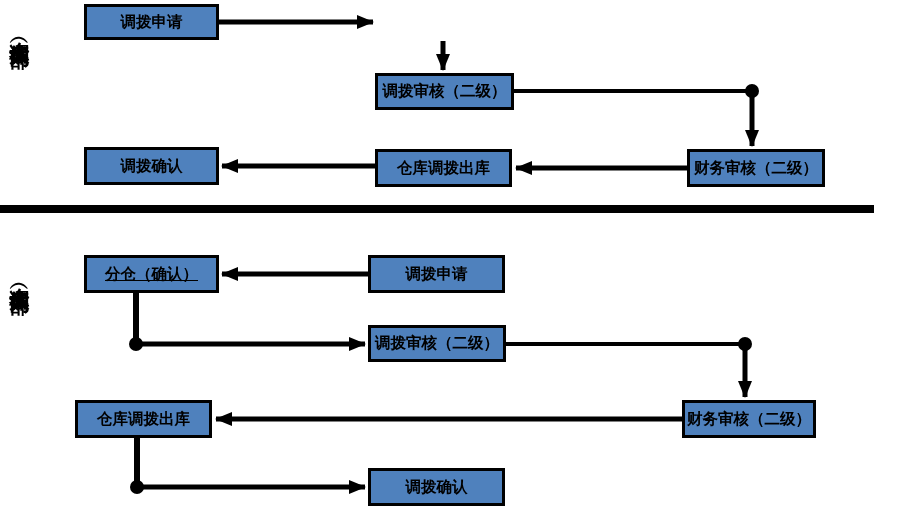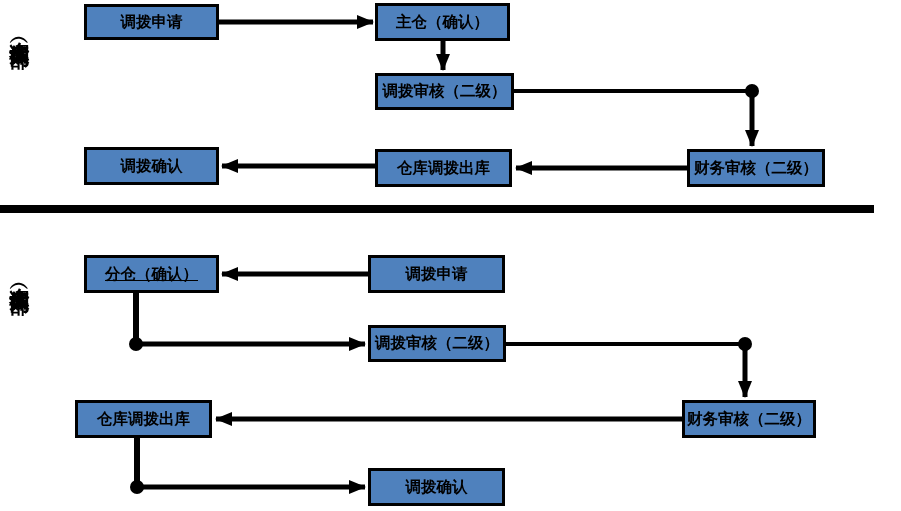--- a/index.html
+++ b/index.html
@@ -70,21 +70,20 @@
     <circle cx="137" cy="487" r="7" fill="#000"></circle>
     <line x1="143" y1="487" x2="365" y2="487" stroke="#000" stroke-width="5" marker-end="url(#ah)"></line>
   </svg>
 
   <div class="vlabel vlabel-top">仓库调拨（内部）</div>
   <div class="vlabel vlabel-bottom">仓库调拨（内部）</div>
 
   <div class="divider"></div>
 
   <div class="node" id="t-apply">调拨申请</div>
-  <div class="node" id="t-main">主仓（确认）</div>
   <div class="node" id="t-review">调拨审核（二级）</div>
   <div class="node" id="t-finance">财务审核（二级）</div>
   <div class="node" id="t-outbound">仓库调拨出库</div>
   <div class="node" id="t-confirm">调拨确认</div>
 
   <div class="node" id="b-branch">分仓（确认）</div>
   <div class="node" id="b-apply">调拨申请</div>
   <div class="node" id="b-review">调拨审核（二级）</div>
   <div class="node" id="b-finance">财务审核（二级）</div>
   <div class="node" id="b-outbound">仓库调拨出库</div>

